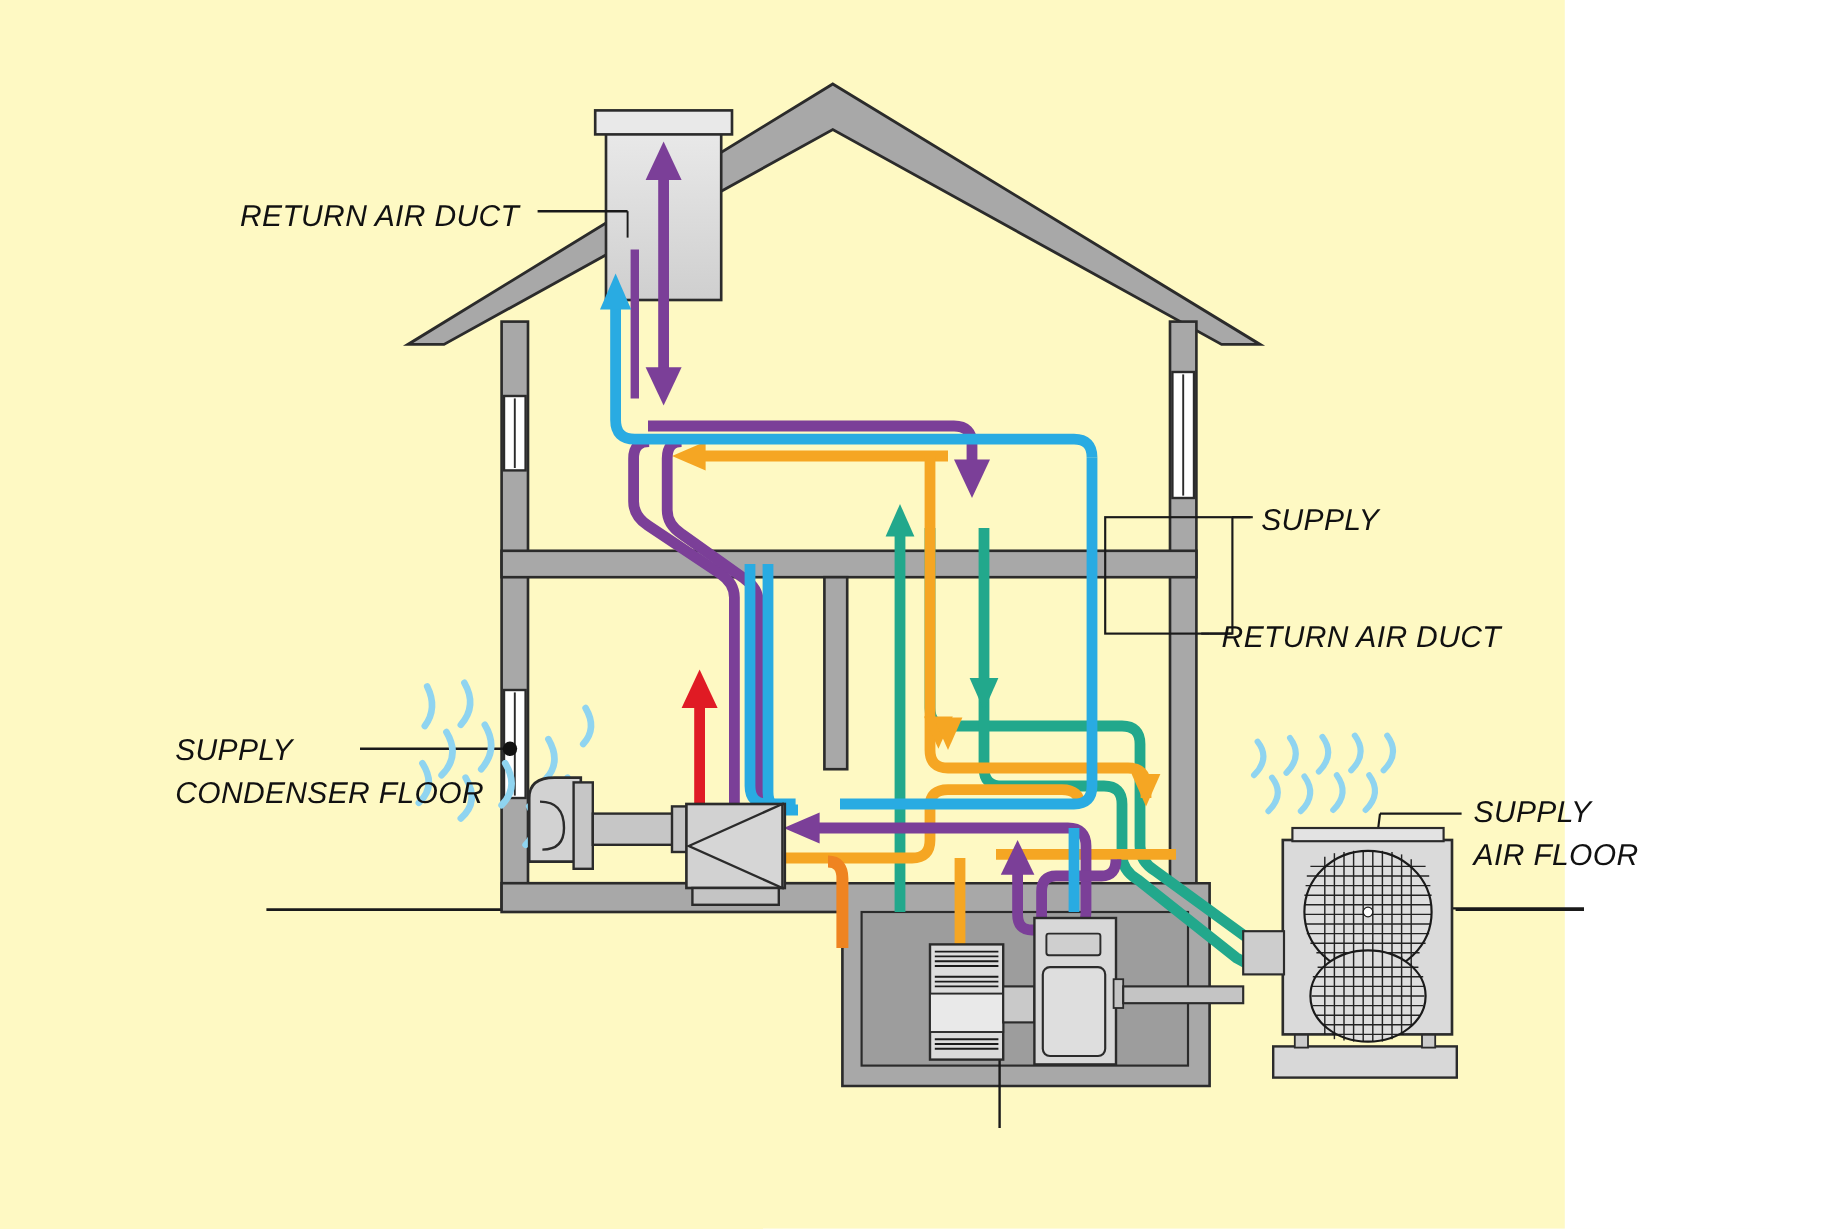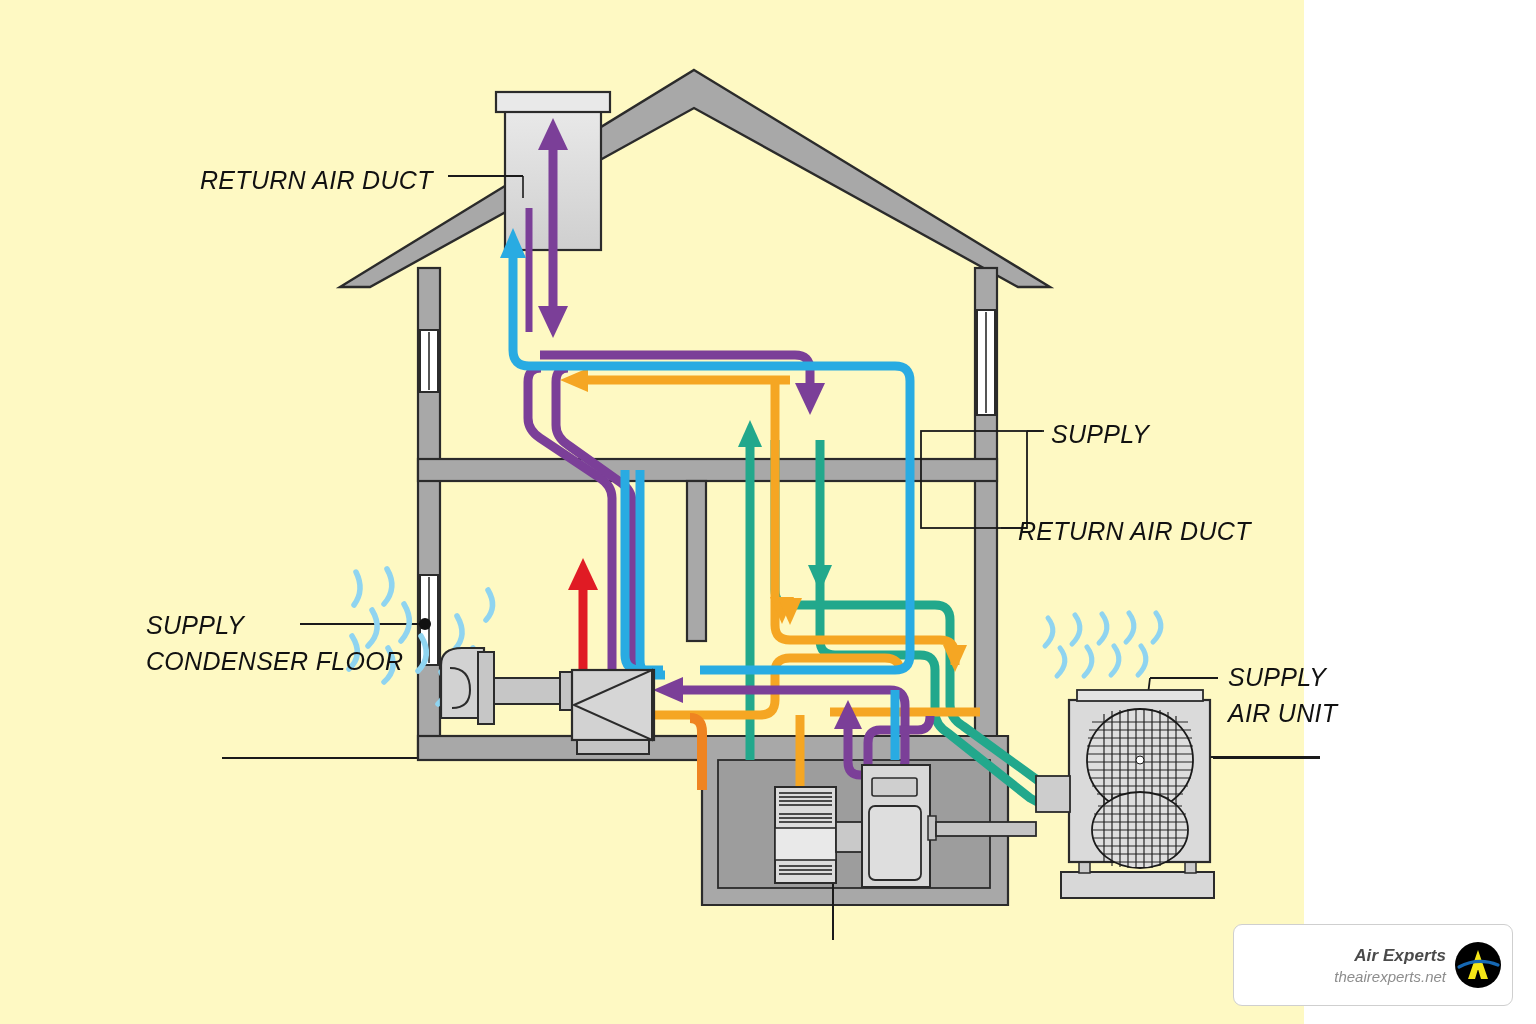--- a/index.html
+++ b/index.html
@@ -398,30 +398,18 @@
     <div class="lbl" style="left:146px; top:608px;">SUPPLY</div>
     <div class="lbl" style="left:146px; top:644px;">CONDENSER FLOOR</div>
   </div>
 
   <div class="lbl" style="left:1051px; top:417px;">SUPPLY</div>
 
   <div class="lbl" style="left:1018px; top:514px;">RETURN AIR DUCT</div>
 
   <div>
     <div class="lbl" style="left:1228px; top:660px;">SUPPLY</div>
-    <div class="lbl" style="left:1228px; top:696px;">AIR UNIT</div>
+    <div class="lbl" style="left:1228px; top:696px;">AIR FLOOR</div>
   </div>
 
 
-  <div id="logo-badge">
-    <div id="logo-text">
-      <div id="logo-brand">Air Experts</div>
-      <div id="logo-url">theairexperts.net</div>
-    </div>
-    <svg id="logo-mark" viewBox="0 0 48 48">
-      <circle cx="24" cy="24" r="23" fill="#000000"></circle>
-      <polygon points="24,9 34,38 27,38 24,28 21,38 14,38" fill="#f5e617"></polygon>
-      <rect x="19" y="24" width="10" height="5" fill="#f5e617"></rect>
-      <path d="M 5,26 Q 24,16 44,24" stroke="#1668b3" stroke-width="3.2" fill="none" stroke-linecap="round"></path>
-    </svg>
-  </div>
 
 </div>
 
 </body></html>

